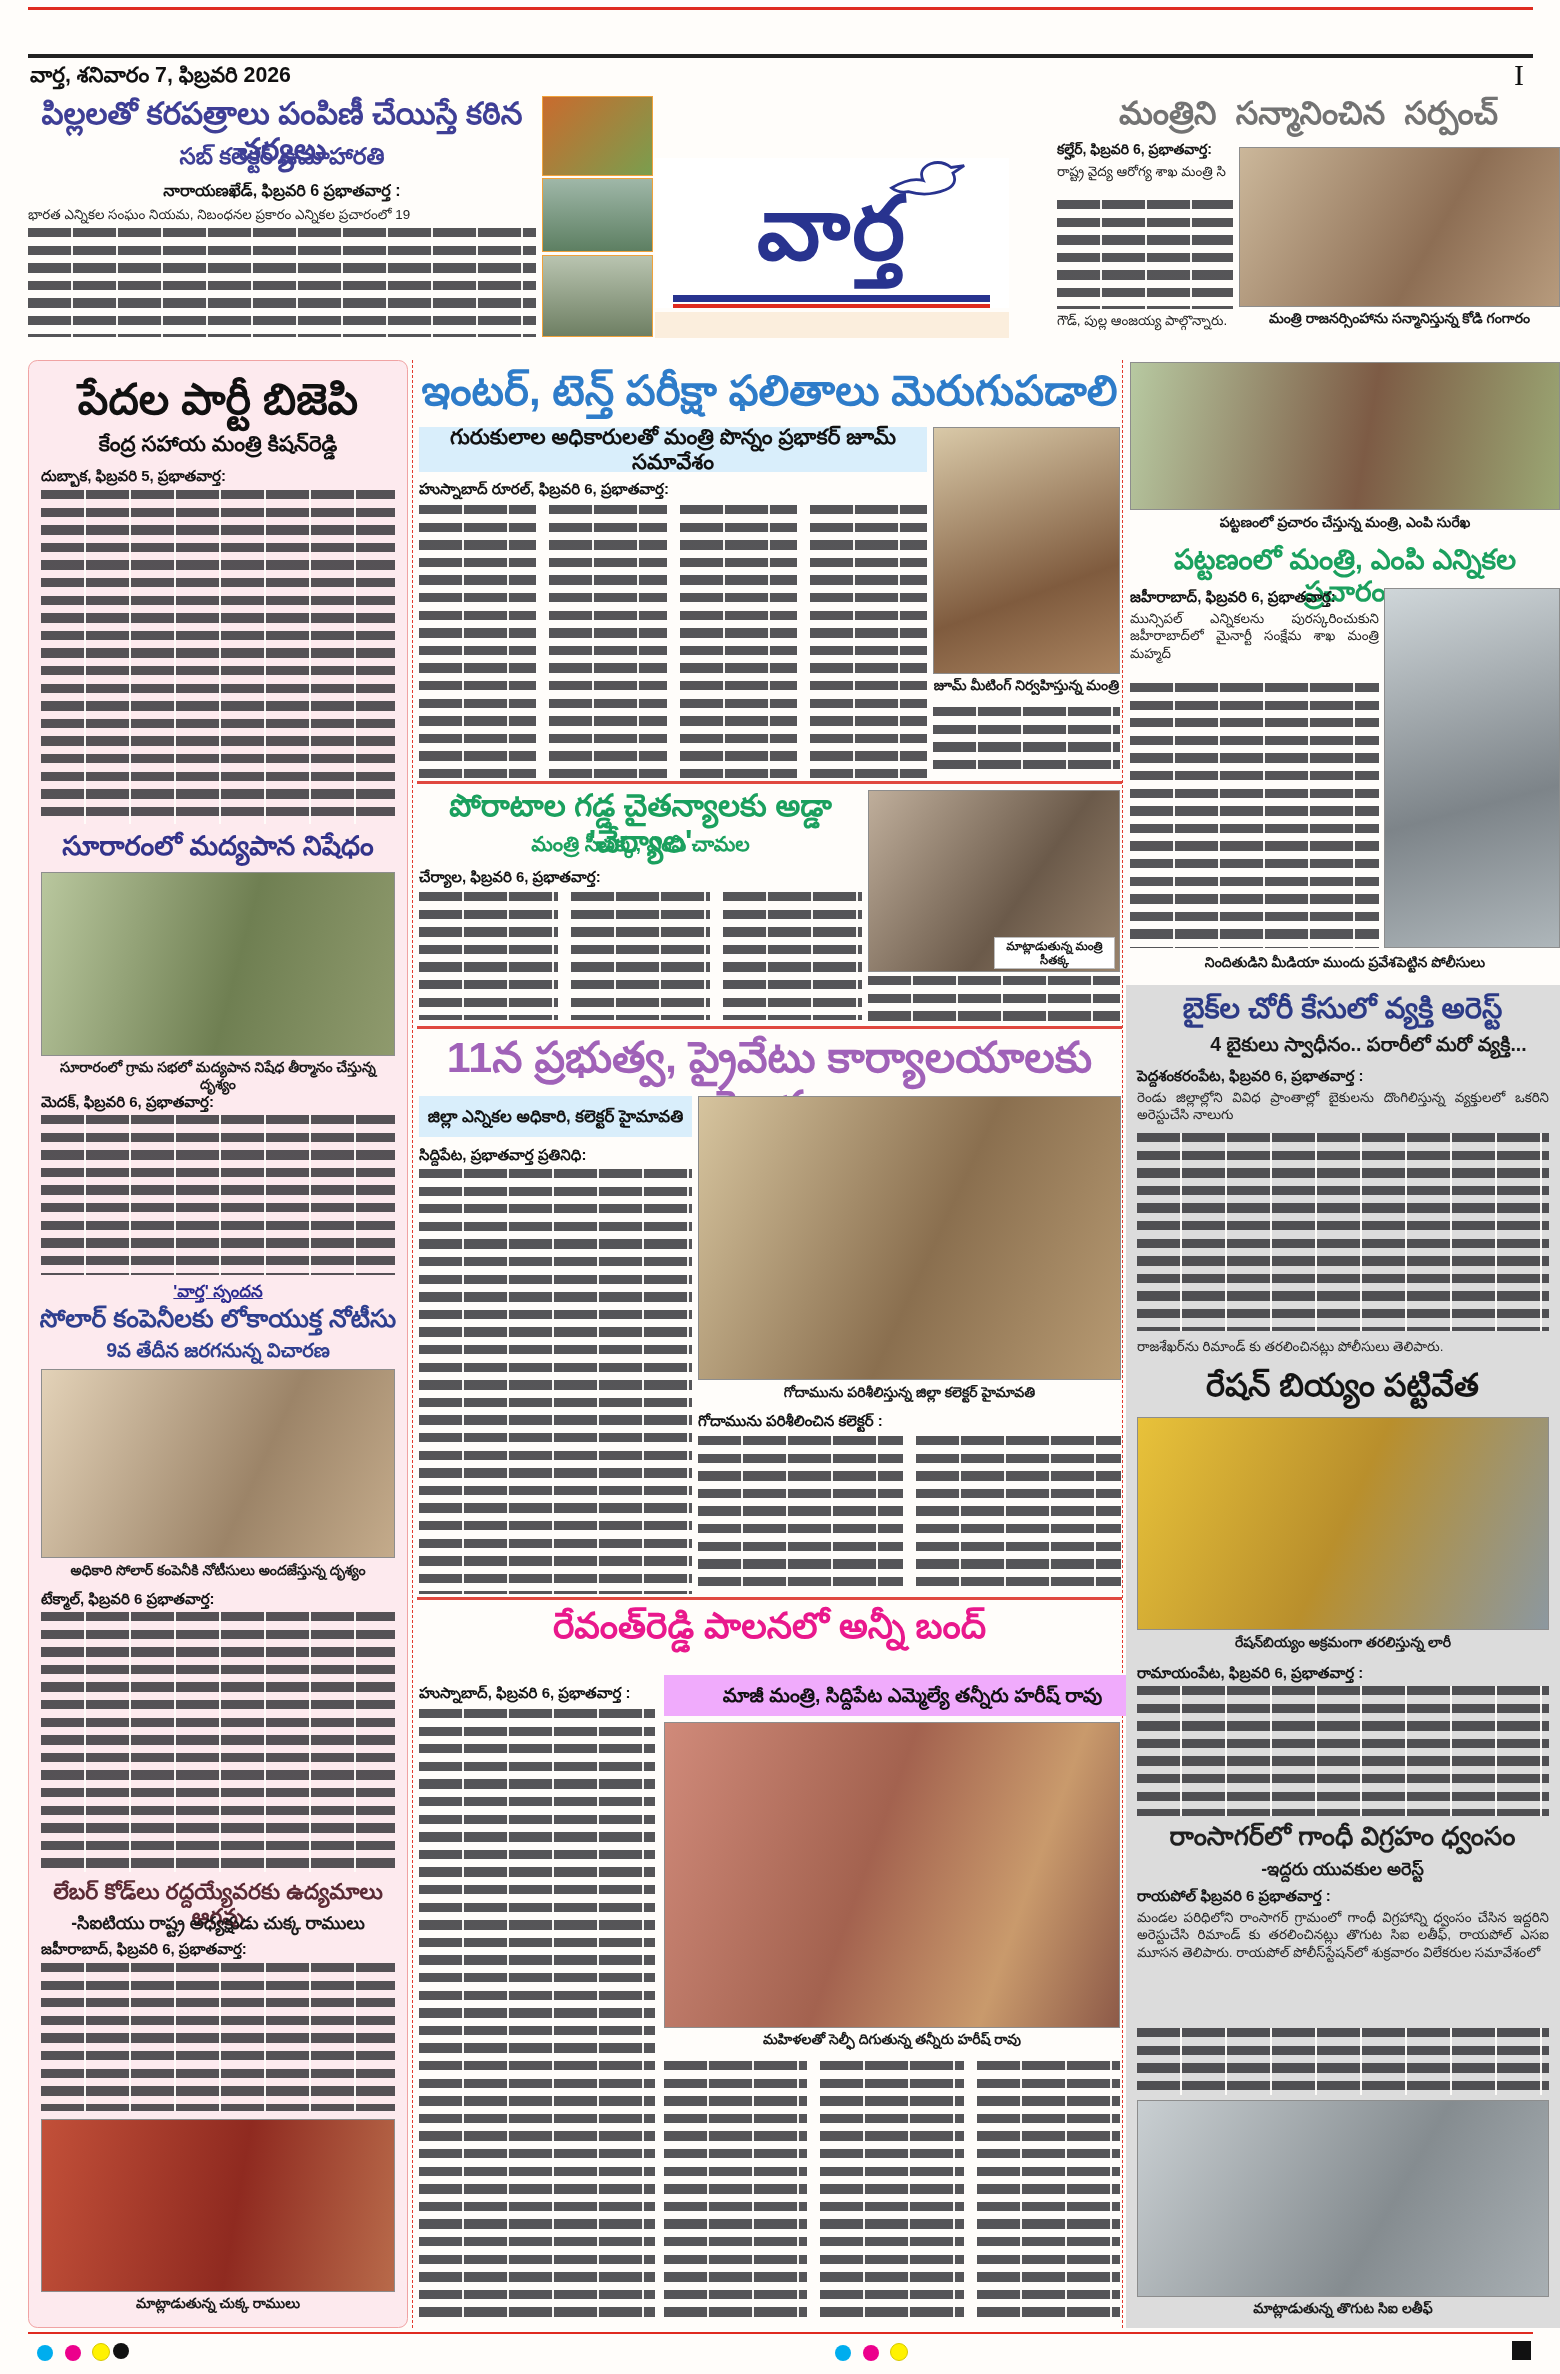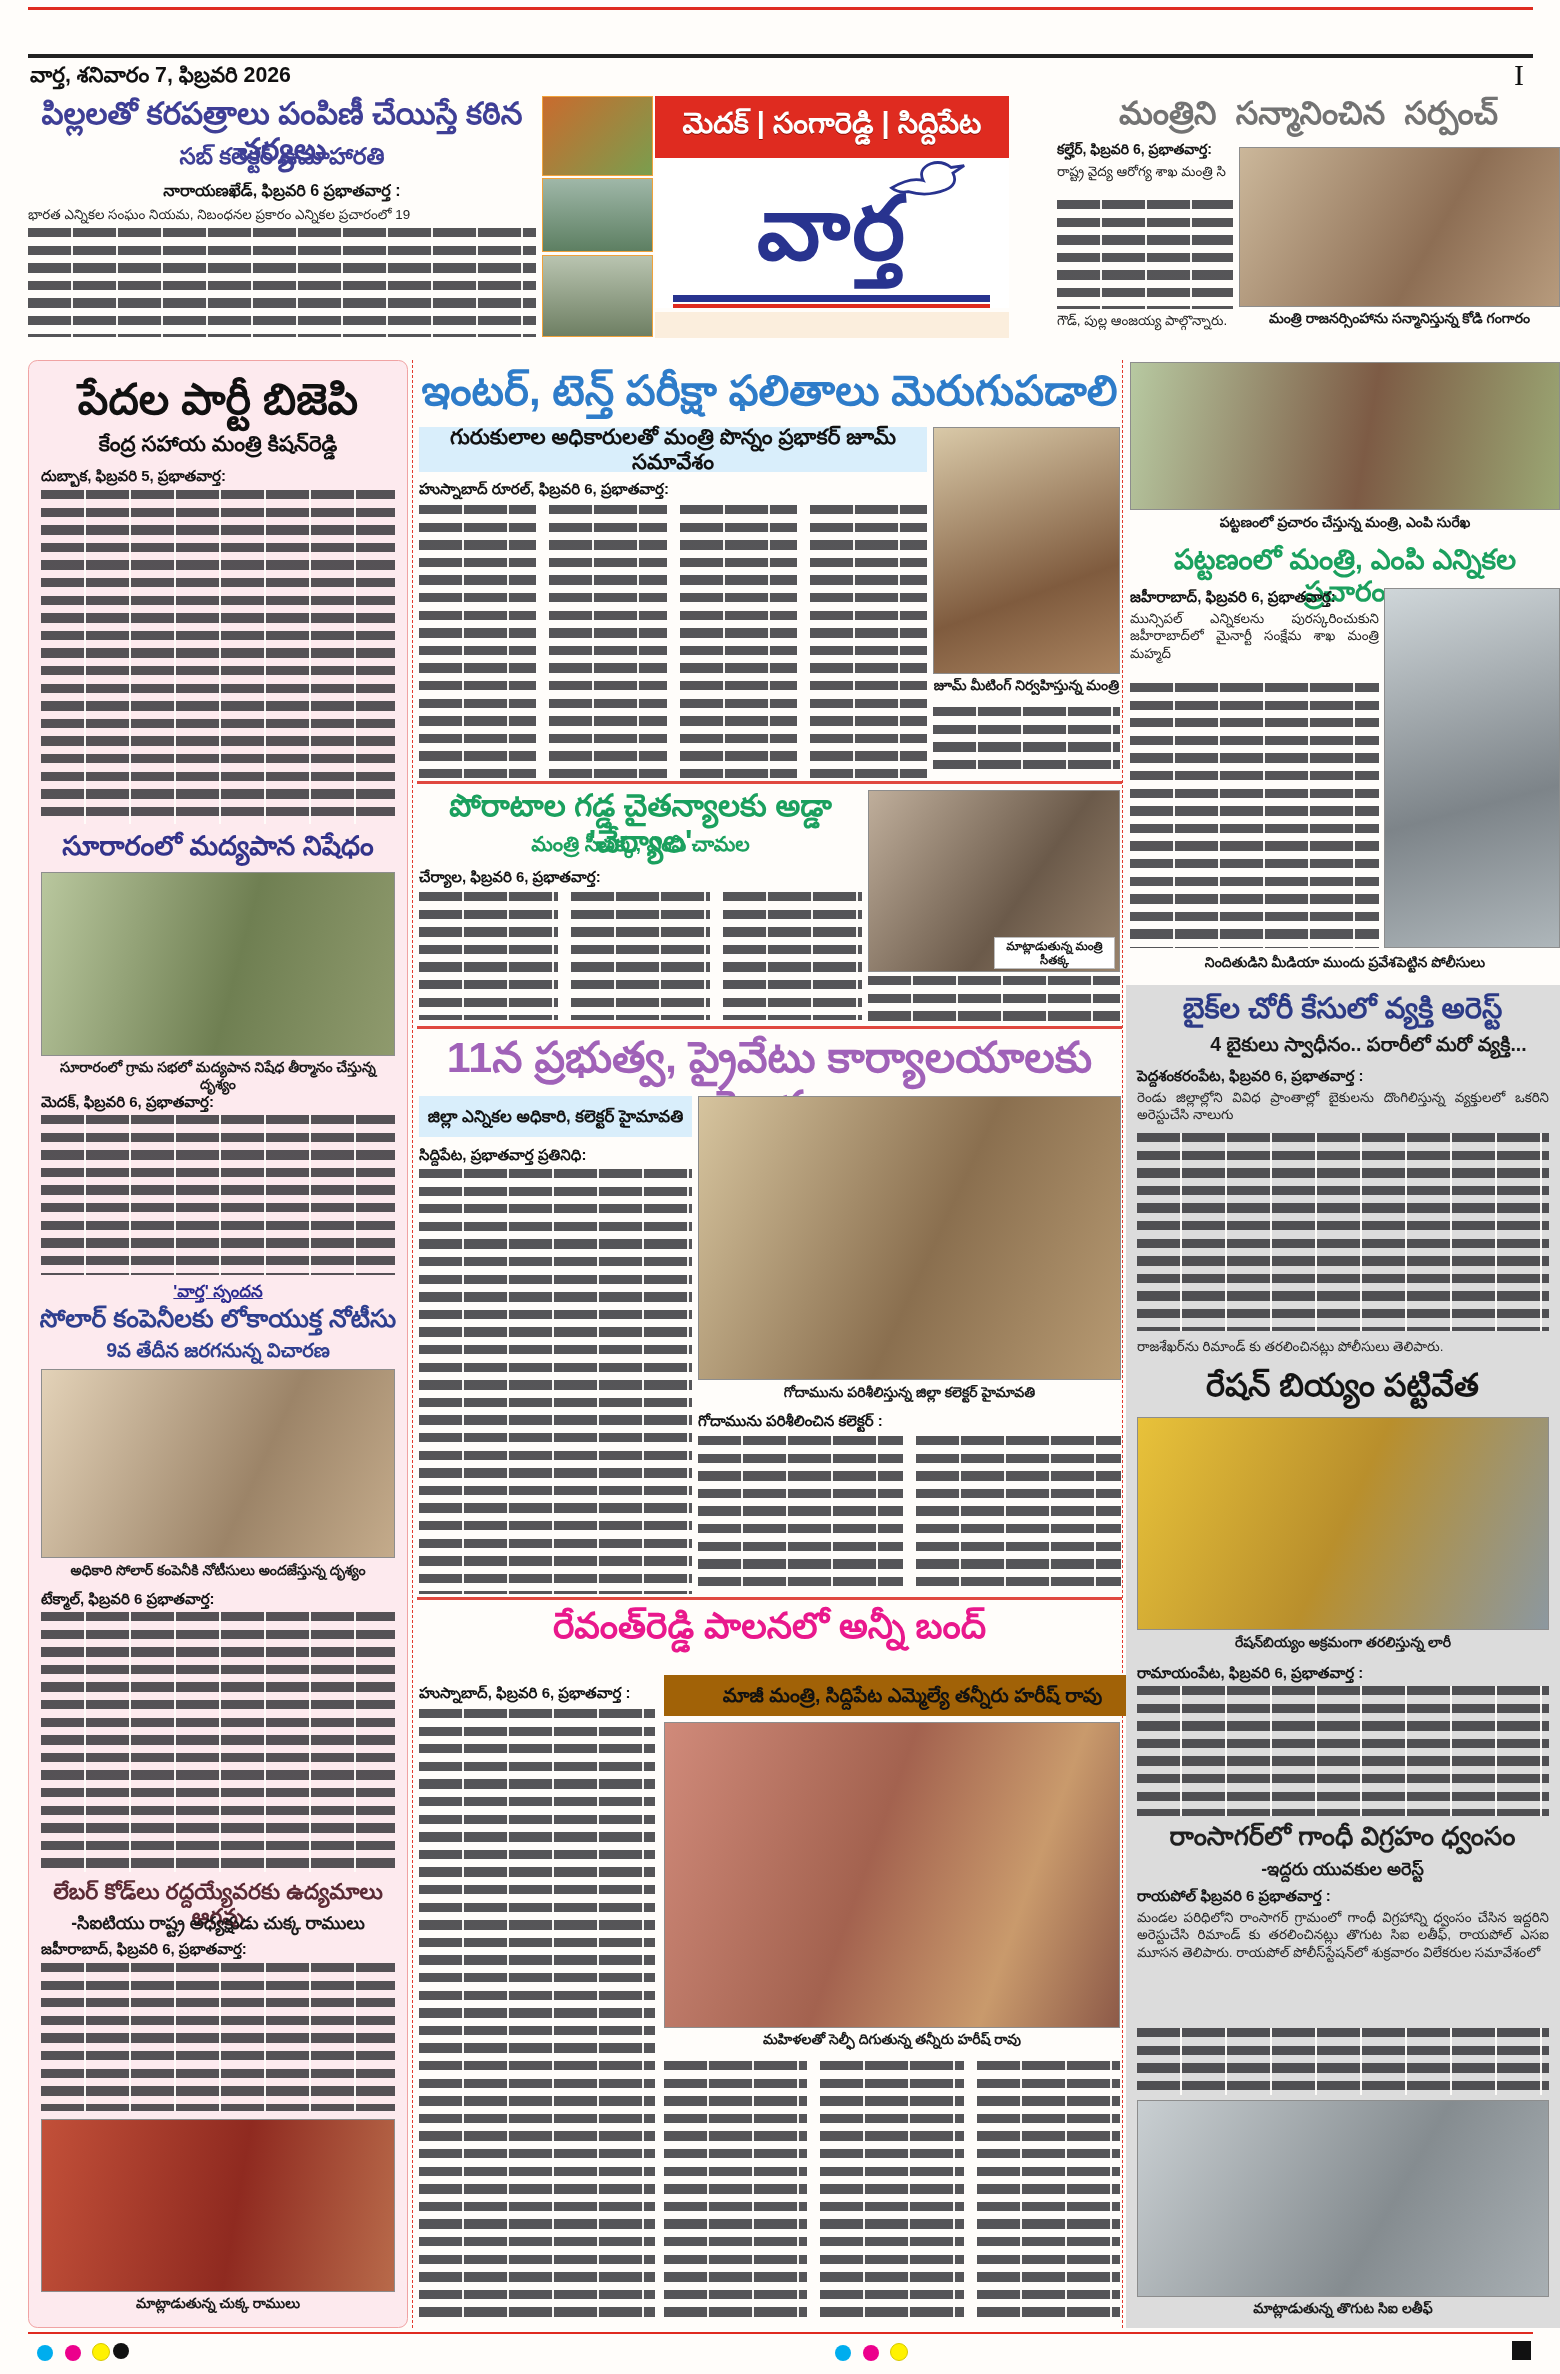--- a/index.html
+++ b/index.html
@@ -32,23 +32,20 @@
   <div class="abs hl" style="left:28px;top:96px;width:508px;font-size:31px;color:#3f3f96;">పిల్లలతో కరపత్రాలు పంపిణీ చేయిస్తే కఠిన చర్యలు</div>
   <div class="abs hl" style="left:28px;top:143px;width:508px;font-size:23px;color:#3f3f96;">సబ్ కలెక్టర్ ఉమాహారతి</div>
   <div class="abs" style="left:28px;top:182px;width:508px;font-size:16px;font-weight:bold;text-align:center;color:#141414;">నారాయణఖేడ్, ఫిబ్రవరి 6 ప్రభాతవార్త :</div>
   <div class="abs bodytext" style="left:28px;top:206px;width:508px;">భారత ఎన్నికల సంఘం నియమ, నిబంధనల ప్రకారం ఎన్నికల ప్రచారంలో 19</div>
   <div class="abs greek" style="left:28px;top:228px;width:508px;height:109px;"></div>
 
   <div class="abs" style="left:542px;top:96px;width:111px;height:80px;border:1.9px solid #f0a13a;background:linear-gradient(135deg,#c96b2e,#7a9e4e);"></div>
   <div class="abs" style="left:542px;top:178px;width:111px;height:74px;border:1.9px solid #f0a13a;background:linear-gradient(#9fb7a8,#5d7f62);"></div>
   <div class="abs" style="left:542px;top:255px;width:111px;height:82px;border:1.9px solid #f0a13a;background:linear-gradient(#b9c4b0,#6e7f63);"></div>
 
-  <div class="abs" style="left:655px;top:96px;width:354px;height:62px;background:#df2b20;display:flex;align-items:center;justify-content:center;">
-    <span style="color:#fff;font-weight:bold;font-size:29px;text-shadow:0 0.9px 0 #8a0e06;">మెదక్ | సంగారెడ్డి | సిద్దిపేట</span>
-  </div>
   <div class="abs" style="left:655px;top:158px;width:354px;height:150px;background:#ffffff;text-align:center;">
     <svg width="80" height="41" viewBox="0 0 86 44" style="position:absolute;right:43px;top:1.9px;">
       <path d="M6 30 Q26 18 40 22 Q34 10 48 4 Q60 0 70 8 L84 6 L72 14 Q78 26 64 32 Q44 40 24 34 Q14 36 6 30 Z" fill="#fff" stroke="#28338f" stroke-width="3"></path>
     </svg>
     <div style="margin-top:26px;font-size:89px;font-weight:bold;color:#28338f;line-height:1;letter-spacing:1.9px;">వార్త</div>
   </div>
   <div class="abs" style="left:673px;top:295px;width:317px;height:6.5px;background:#28338f;"></div>
   <div class="abs" style="left:673px;top:304px;width:317px;height:3.7px;background:#df2b20;"></div>
   <div class="abs" style="left:655px;top:312px;width:354px;height:26px;background:#fbeedd;"></div>
 
@@ -136,21 +133,21 @@
   <div class="abs flexrow" style="left:698px;top:1436px;width:423px;height:158px;">
     <div class="greek"></div>
     <div class="greek"></div>
   </div>
 
   <div class="abs" style="left:417px;top:1597px;width:705px;height:2.8px;background:#e0483f;"></div>
 
   <div class="abs hl" style="left:419px;top:1605px;width:701px;font-size:36px;color:#e9188c;">రేవంత్‌రెడ్డి పాలనలో అన్నీ బంద్</div>
   <div class="abs dateline" style="left:419px;top:1684px;width:236px;">హుస్నాబాద్, ఫిబ్రవరి 6, ప్రభాతవార్త :</div>
   <div class="abs greek" style="left:419px;top:1709px;width:236px;height:616px;"></div>
-  <div class="abs" style="left:664px;top:1675px;width:497px;height:41px;background:#a16207;display:flex;align-items:center;justify-content:center;">
+  <div class="abs" style="left:664px;top:1675px;width:497px;height:41px;background:#f0abfc;display:flex;align-items:center;justify-content:center;">
     <span class="hl" style="font-size:19.5px;color:#111;">మాజీ మంత్రి, సిద్దిపేట ఎమ్మెల్యే తన్నీరు హరీష్ రావు</span>
   </div>
   <div class="abs photo" style="left:664px;top:1722px;width:456px;height:306px;background:linear-gradient(110deg,#d08a7a,#a3624f 45%,#c99a6c 75%,#8d5a48);"></div>
   <div class="abs caption" style="left:664px;top:2031px;width:456px;">మహిళలతో సెల్ఫీ దిగుతున్న తన్నీరు హరీష్ రావు</div>
   <div class="abs flexrow" style="left:664px;top:2061px;width:456px;height:263px;">
     <div class="greek"></div>
     <div class="greek"></div>
     <div class="greek"></div>
   </div>
 

